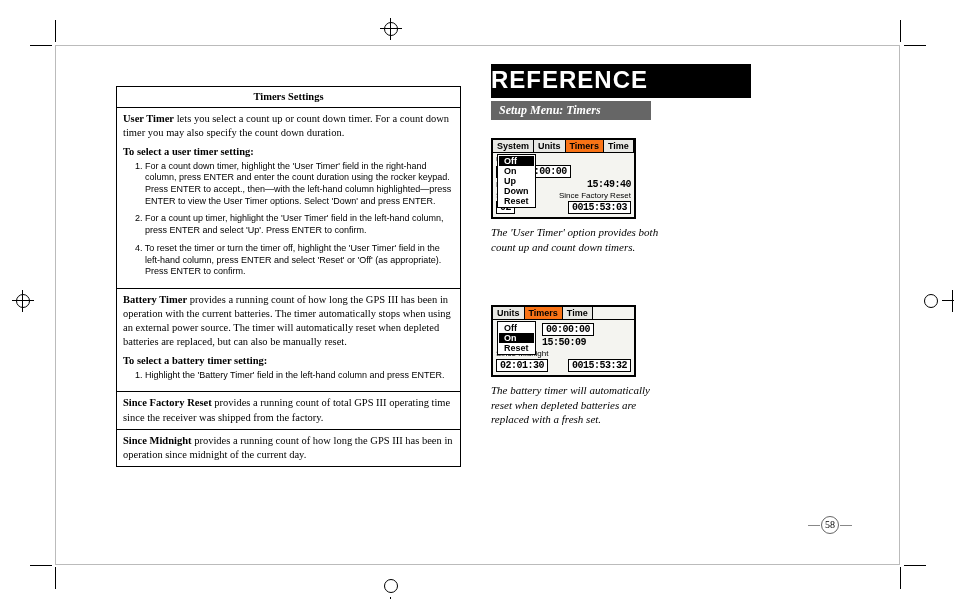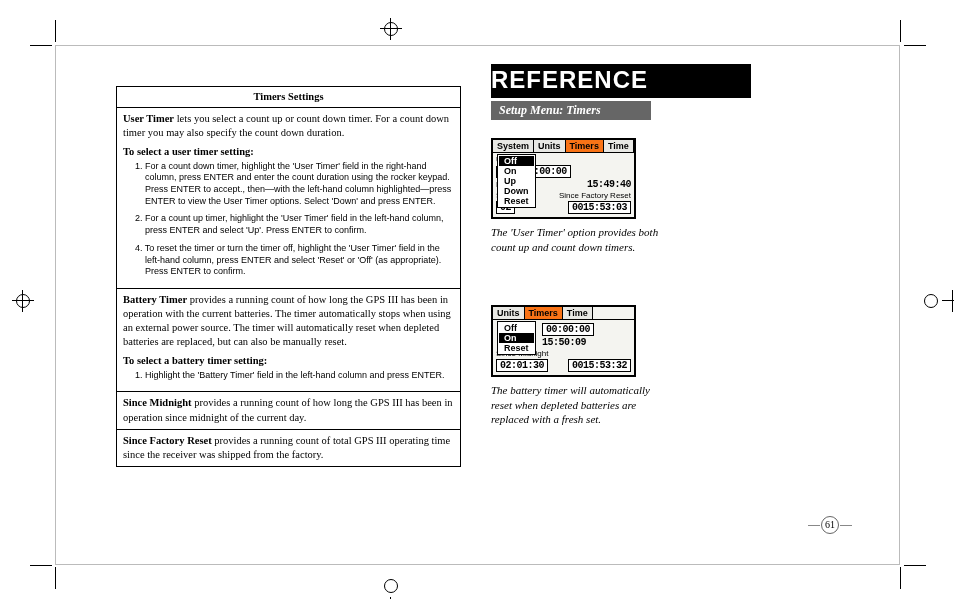--- a/index.html
+++ b/index.html
@@ -108,25 +108,25 @@
 
       <div class="row">
         <span><strong>Battery Timer</strong><span> provides a running count of how long the GPS III has been in operation with the current batteries. The timer automatically stops when using an external power source. The timer will automatically reset when depleted batteries are replaced, but can also be manually reset.</span></span>
         <div class="sub">To select a battery timer setting:</div>
         <ol class="steps">
           <li>1. Highlight the 'Battery Timer' field in the left-hand column and press ENTER.</li>
         </ol>
       </div>
 
       <div class="row">
+        <strong>Since Factory Reset</strong><span> provides a running count of total GPS III operating time since the receiver was shipped from the factory.</span>
+      </div>
+
+      <div class="row">
         <strong>Since Midnight</strong><span> provides a running count of how long the GPS III has been in operation since midnight of the current day.</span>
-      </div>
-
-      <div class="row">
-        <strong>Since Factory Reset</strong><span> provides a running count of total GPS III operating time since the receiver was shipped from the factory.</span>
       </div>
     </div>
   </div>
 
   <div class="col-right">
     <div class="ref-banner">REFERENCE</div>
     <div class="ref-sub">Setup Menu: Timers</div>
 
     <div class="lcd">
       <div class="tabs">
@@ -191,14 +191,14 @@
       <div class="menu">
         <div class="mi">Off</div>
         <div class="mi sel">On</div>
         <div class="mi">Reset</div>
       </div>
     </div>
 
     <div class="caption">The battery timer will automatically reset when depleted batteries are replaced with a fresh set.</div>
   </div>
 
-  <div class="page-num">61</div>
+  <div class="page-num">58</div>
 </div>
 
 </body></html>

